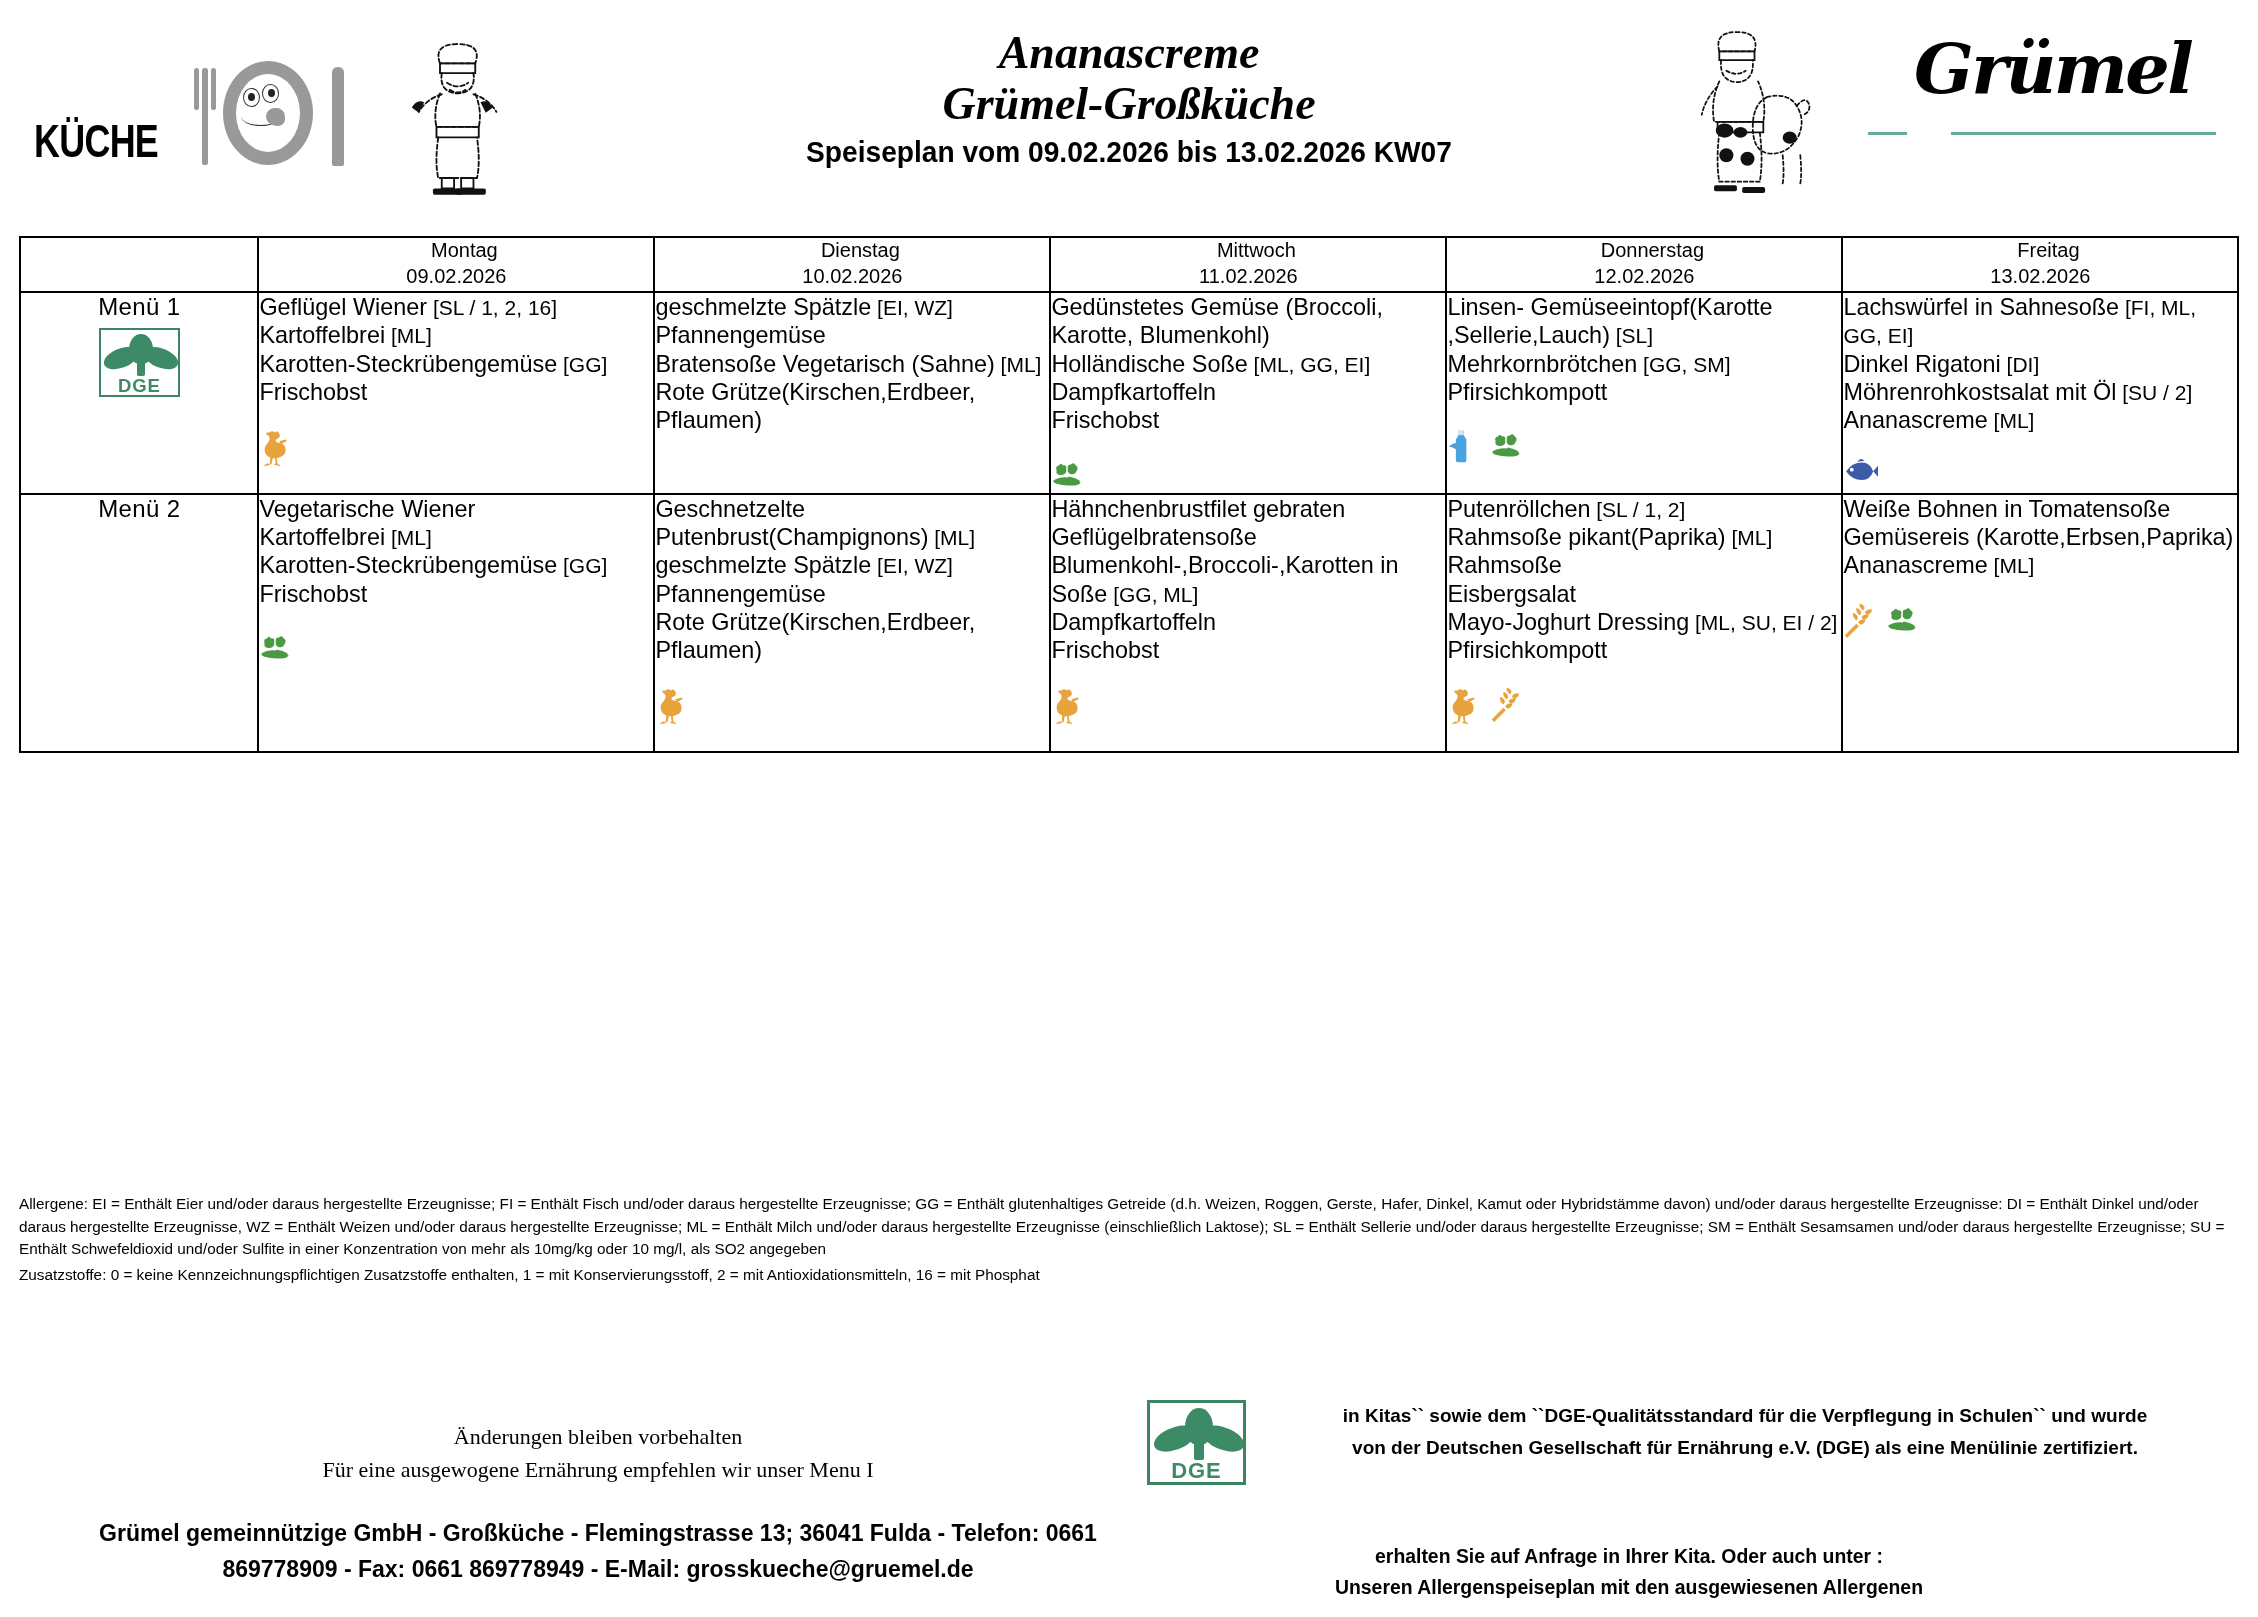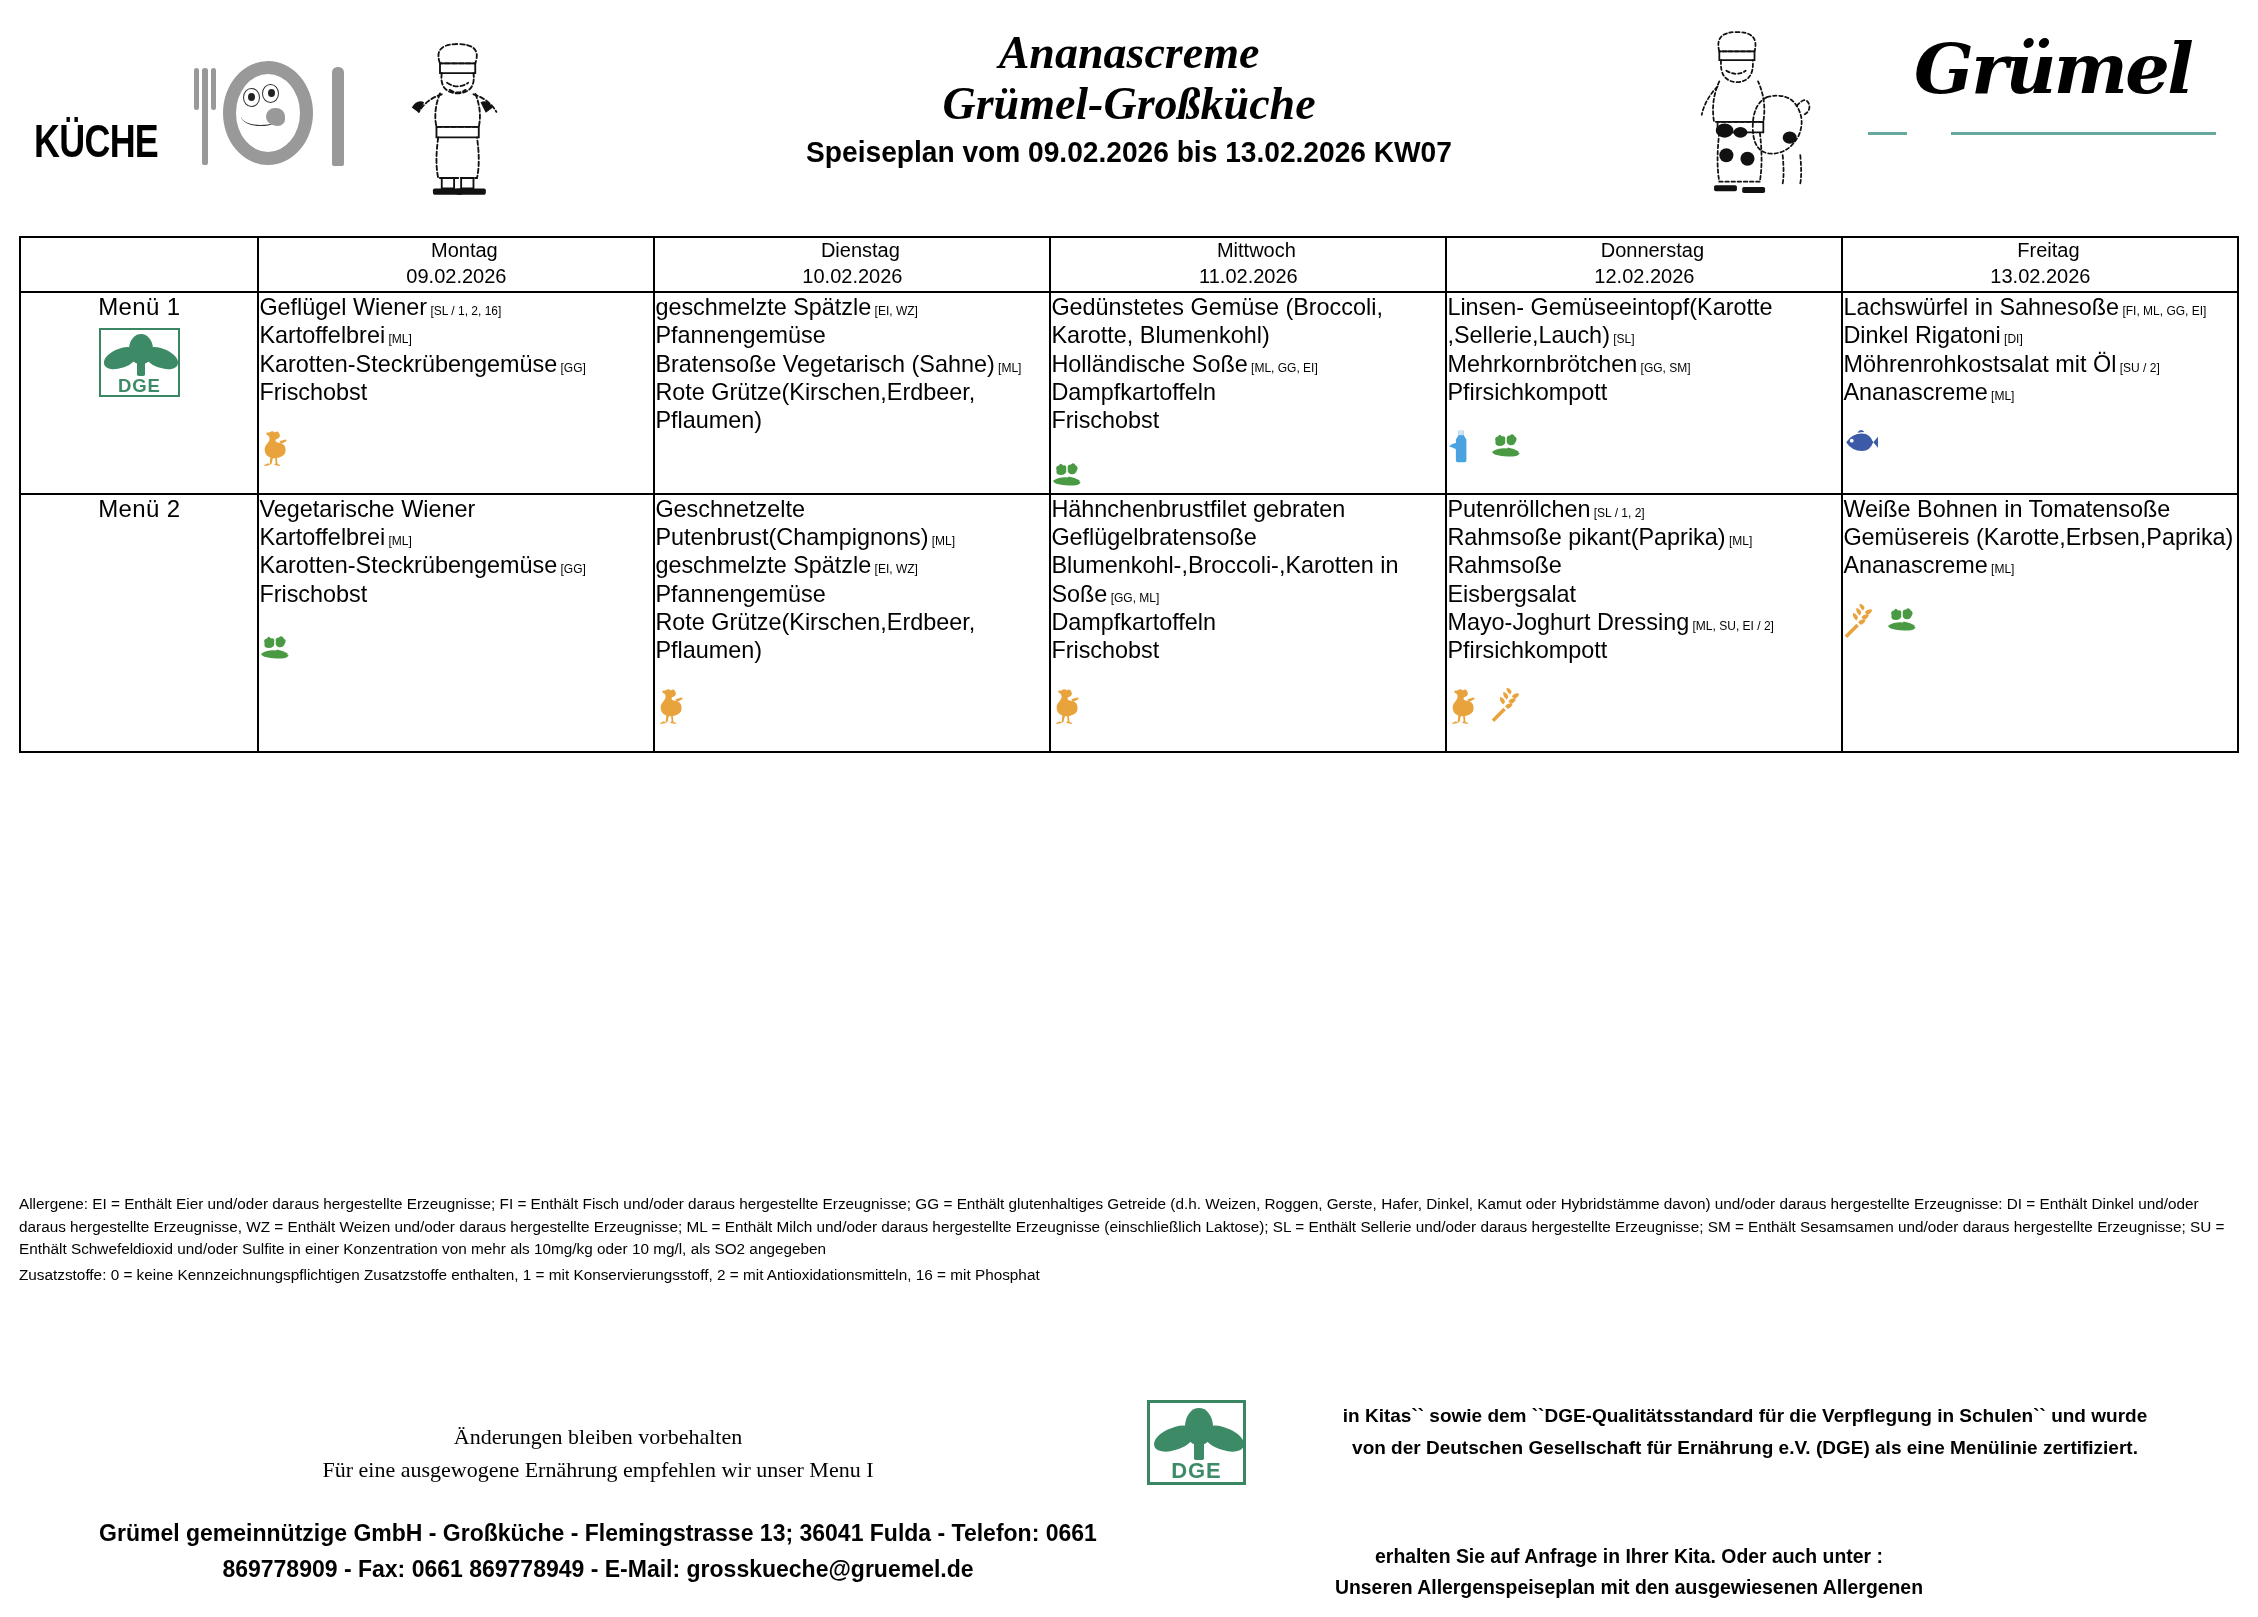--- a/index.html
+++ b/index.html
@@ -160,21 +160,21 @@
   .dish-cell {
     padding: 15px 7px 7px 8.8px;
     font-size: 23.4px;
     line-height: 1.21;
     font-family: "Liberation Sans", sans-serif;
   }
   .row-m1 .dish-cell, .row-m2 .dish-cell { height: 176px; }
   .dish-lines .dish { display: inline; }
   .dish-lines .dishline { display: block; }
   .alg {
-    font-size: 12px;
+    font-size: 21px;
     vertical-align: baseline;
   }
   .pictos {
     margin-top: 16px;
     display: flex;
     gap: 12.4px;
     align-items: flex-end;
     height: 42px;
   }
   .picto { width: 30px; height: 35px; position: relative; display: inline-block; }

